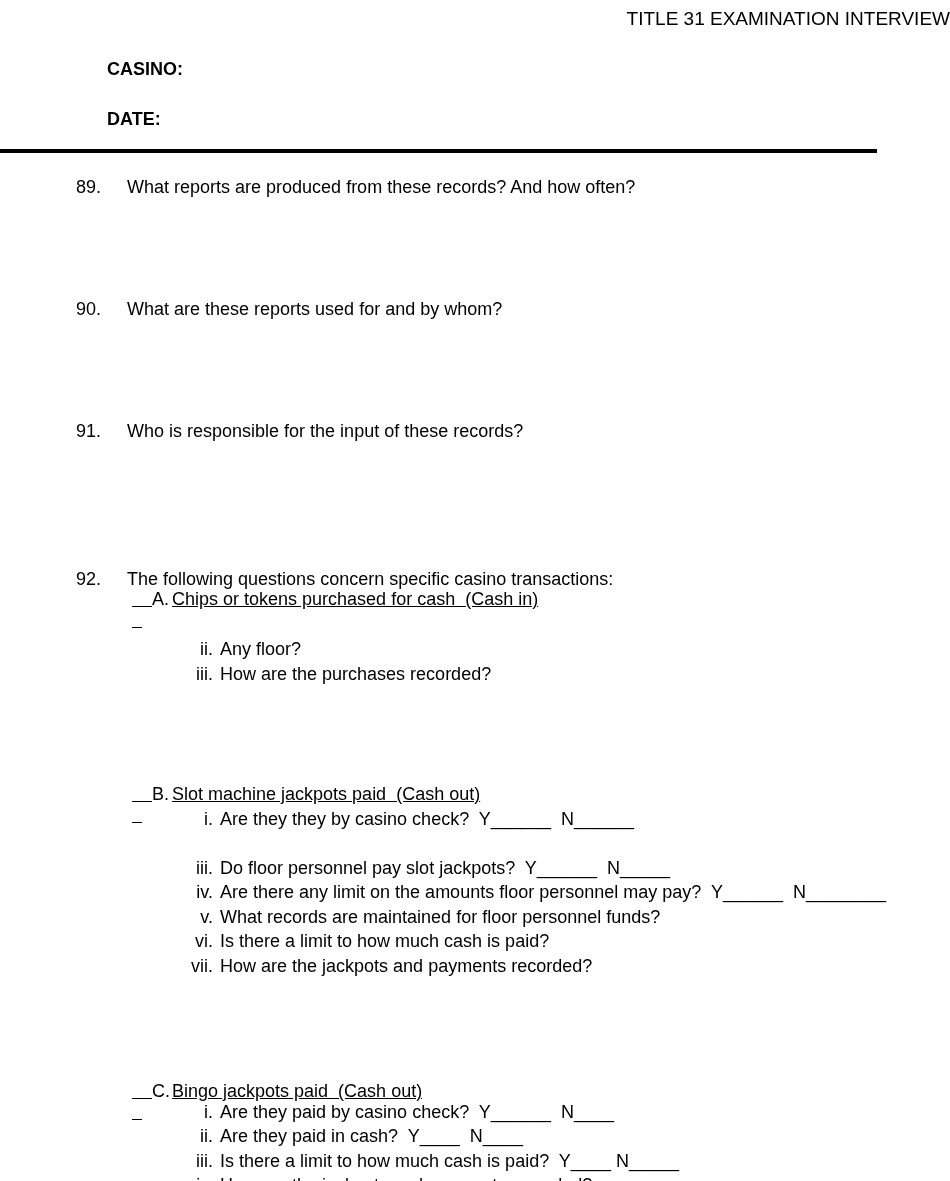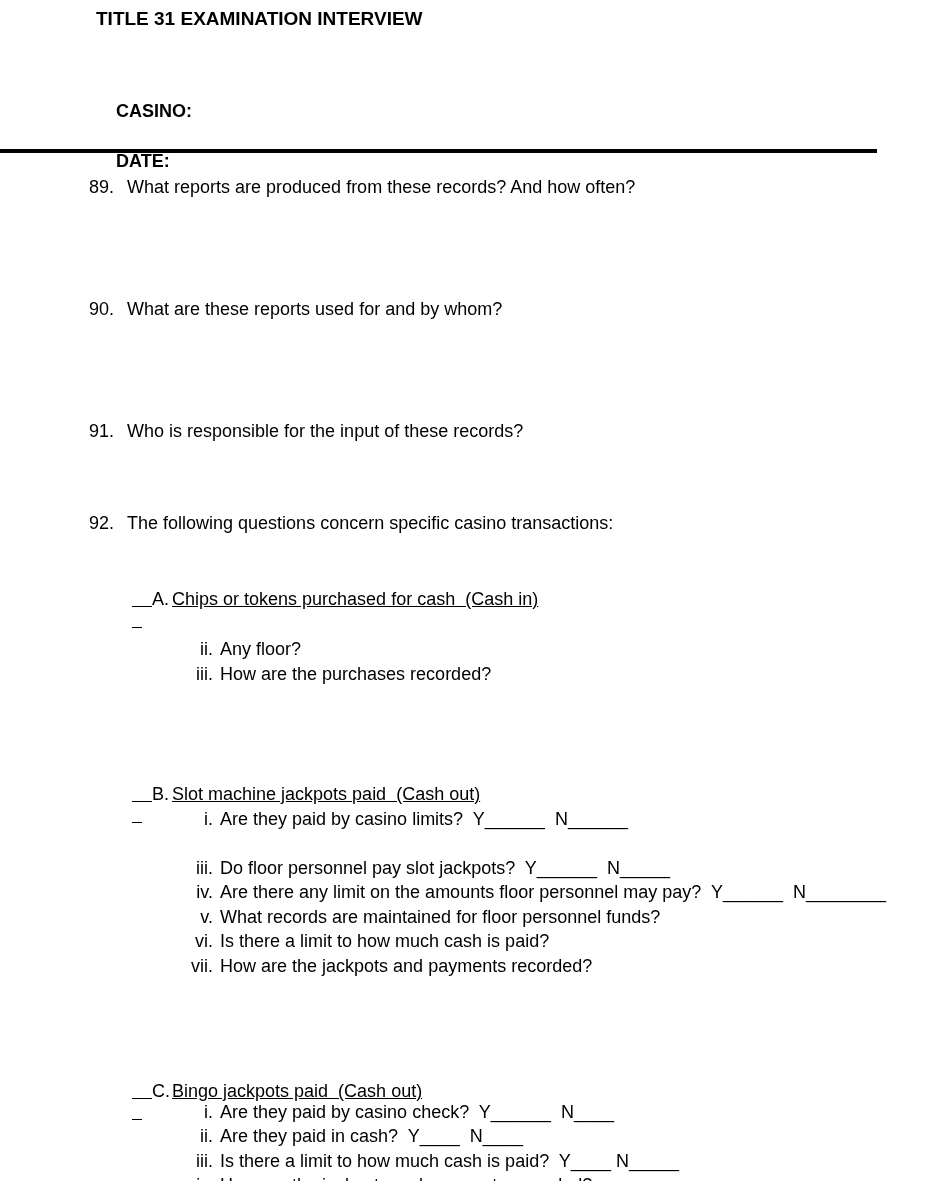--- a/index.html
+++ b/index.html
@@ -7,33 +7,33 @@
   body {
     width: 950px; height: 1181px;
     position: relative; overflow: hidden;
     font-family: "Liberation Sans", sans-serif;
     color: #000000;
     font-size: 18px;
   }
   .page { position: absolute; inset: 0; }
   .doc-title {
     position: absolute; left: 96px; width: 854px; top: 8px;
-    text-align: left; font-weight: bold; font-size: 19px;
+    text-align: right; font-weight: normal; font-size: 19px;
     white-space: pre;
   }
   .field-label {
-    position: absolute; left: 116px;
-    font-weight: bold; white-space: pre; margin-top: 42px;
+    position: absolute; left: 107px;
+    font-weight: bold; white-space: pre;
   }
   .rule {
     position: absolute; left: 0; top: 149px;
     width: 877px; height: 4px; background: #000000;
   }
   .q-row { position: absolute; left: 56px; white-space: pre; }
-  .q-num { display: inline-block; width: 51px; text-align: center; }
+  .q-num { display: inline-block; width: 51px; }
   .sec-head { position: absolute; left: 132px; white-space: pre; text-decoration: underline; }
   .sec-letter { display: inline-block; width: 20px; }
   .sub-row { position: absolute; left: 155px; white-space: pre; }
   .numeral { display: inline-block; width: 38px; text-align: right; margin-right: 7px; }
 </style>
 </head>
 <body>
 
 <div class="page">
 
@@ -46,39 +46,39 @@
 
   <div class="q-row" style="top:156px">
     <span class="q-num">89.</span><span>What reports are produced from these records? And how often?</span>
   </div>
   <div class="q-row" style="top:278px">
     <span class="q-num">90.</span><span>What are these reports used for and by whom?</span>
   </div>
   <div class="q-row" style="top:400px">
     <span class="q-num">91.</span><span>Who is responsible for the input of these records?</span>
   </div>
-  <div class="q-row" style="top:492px">
+  <div class="q-row" style="top:548px">
     <span class="q-num">92.</span><span>The following questions concern specific casino transactions:</span>
   </div>
 
   <div class="sec-head" style="top:568px">
     <span class="sec-letter">A.</span><span>Chips or tokens purchased for cash  (Cash in)</span>
   </div>
   <div class="sub-row" style="top:618px">
     <span class="numeral">ii.</span><span>Any floor?</span>
   </div>
   <div class="sub-row" style="top:643px">
     <span class="numeral">iii.</span><span>How are the purchases recorded?</span>
   </div>
 
   <div class="sec-head" style="top:763px">
     <span class="sec-letter">B.</span><span>Slot machine jackpots paid  (Cash out)</span>
   </div>
   <div class="sub-row" style="top:788px">
-    <span class="numeral">i.</span><span>Are they paid by casino limits?  Y______  N______</span>
+    <span class="numeral">i.</span><span>Are they they by casino check?  Y______  N______</span>
   </div>
   <div class="sub-row" style="top:861px">
     <span class="numeral">iv.</span><span>Are there any limit on the amounts floor personnel may pay?  Y______  N________</span>
   </div>
   <div class="sub-row" style="top:837px">
     <span class="numeral">iii.</span><span>Do floor personnel pay slot jackpots?  Y______  N_____</span>
   </div>
   <div class="sub-row" style="top:886px">
     <span class="numeral">v.</span><span>What records are maintained for floor personnel funds?</span>
   </div>

